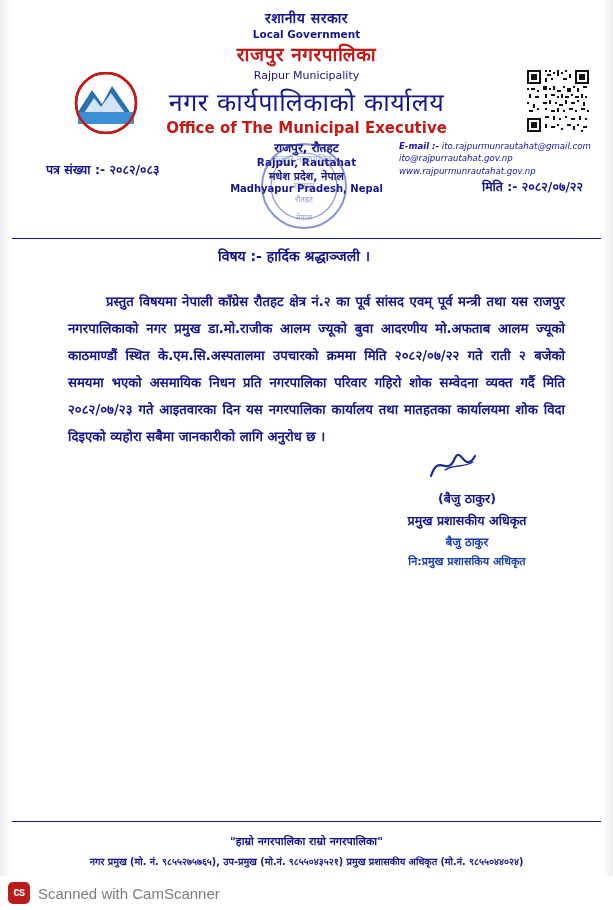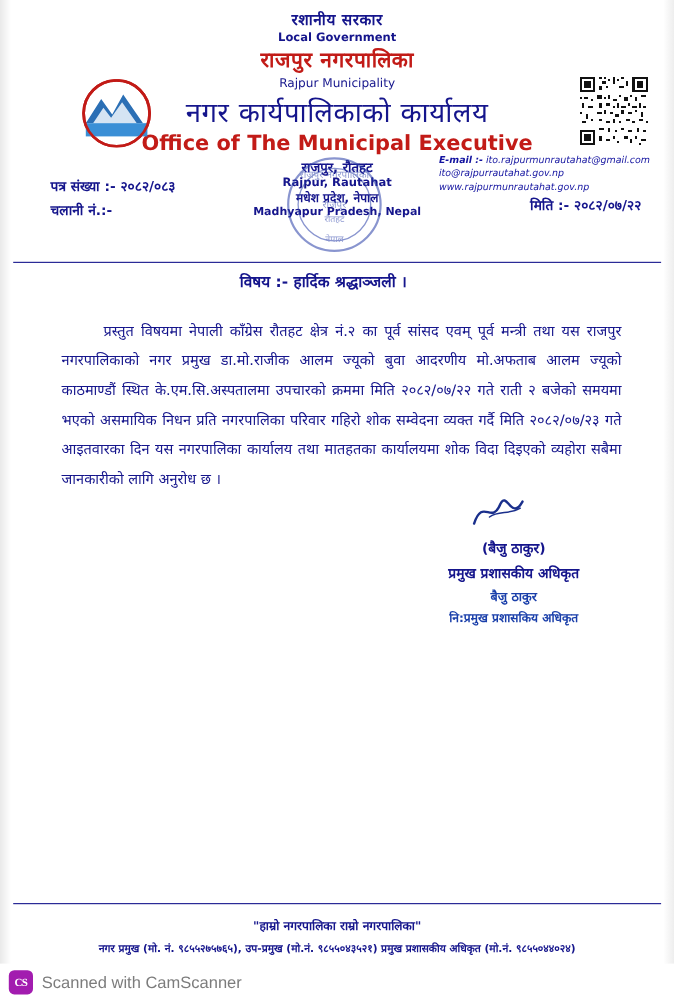--- a/index.html
+++ b/index.html
@@ -35,21 +35,21 @@
   }
   .h-muni-en{
     font-size:11px;font-weight:normal;color:#15158c;
     margin-top:2px;
   }
   .h-office-np{
     font-size:25px;font-weight:normal;color:#15158c;
     margin-top:2px;letter-spacing:.5px;
   }
   .h-office-en{
-    font-size:19px;font-weight:bold;color:#c21b17;
+    font-size:15px;font-weight:bold;color:#c21b17;
     margin-top:1px;
   }
   .h-place-np{
     font-size:12px;font-weight:bold;color:#15158c;margin-top:2px;
   }
   .h-place-en{
     font-size:10.5px;font-weight:bold;color:#15158c;
   }
   .h-place-np2{
     font-size:11px;font-weight:bold;color:#15158c;
@@ -109,22 +109,22 @@
     position:absolute;left:12px;right:12px;top:238px;
     border-top:1.6px solid #15158c;
   }
 
   
   .subject{
     position:absolute;left:218px;top:246px;
     font-size:14px;font-weight:bold;color:#15158c;
   }
   .para{
-    position:absolute;left:56px;right:48px;top:288px;
-    font-size:13.2px;color:#15158c;font-weight:normal;
+    position:absolute;left:68px;right:48px;top:288px;
+    font-size:13.2px;color:#15158c;font-weight:bold;
     line-height:2.05;
     text-align:justify;
   }
   .para .indent{display:inline-block;width:38px;}
 
   
   .sig-scribble{
     position:absolute;right:128px;top:448px;
     width:60px;height:34px;
   }
@@ -161,24 +161,24 @@
   
   .cs-bar{
     position:absolute;left:0;right:0;bottom:0;
     height:34px;
     background:#ffffff;
     display:flex;align-items:center;
     padding-left:8px;
   }
   .cs-logo{
     width:22px;height:22px;border-radius:5px;
-    background:#a21caf;color:#fff;
+    background:#b91c1c;color:#fff;
     font-size:10px;font-weight:bold;
     display:flex;align-items:center;justify-content:center;
-    font-family:Liberation Serif, serif;
+    font-family:Liberation Mono, monospace;
     letter-spacing:-.5px;
   }
   .cs-text{
     margin-left:8px;
     font-size:15px;color:#7c7c7c;
     font-family:"Liberation Sans", sans-serif;
   }
   .edge{
     position:absolute;top:0;bottom:0;width:10px;
     background:linear-gradient(to right,#e9e9e9,#ffffff);
@@ -319,21 +319,20 @@
       <circle cx="46" cy="46" r="33" fill="none" stroke="#2a3fa8" stroke-width="1.2"></circle>
       <text x="46" y="22" font-size="9" fill="#2a3fa8" text-anchor="middle" font-family="DejaVu Sans, sans-serif">राजपुर नगरपालिका</text>
       <text x="46" y="49" font-size="9" fill="#2a3fa8" text-anchor="middle" font-family="DejaVu Sans, sans-serif">राजपुर</text>
       <text x="46" y="62" font-size="8" fill="#2a3fa8" text-anchor="middle" font-family="DejaVu Sans, sans-serif">रौतहट</text>
       <text x="46" y="80" font-size="8" fill="#2a3fa8" text-anchor="middle" font-family="DejaVu Sans, sans-serif">नेपाल</text>
     </svg>
   </div>
 
   <div class="ref">
     <div>पत्र संख्या :- २०८२/०८३</div>
-    <div>चलानी नं.:-</div>
   </div>
   <div class="date-right">मिति :- २०८२/०७/२२</div>
 
   <div class="hrule"></div>
 
   <div class="subject">विषय :- हार्दिक श्रद्धाञ्जली ।</div>
 
   <div class="para">
     <span class="indent"></span><span>प्रस्तुत विषयमा नेपाली काँग्रेस रौतहट क्षेत्र नं.२ का पूर्व सांसद एवम् पूर्व मन्त्री तथा यस राजपुर नगरपालिकाको नगर प्रमुख डा.मो.राजीक आलम ज्यूको बुवा आदरणीय मो.अफताब आलम ज्यूको काठमाण्डौं स्थित के.एम.सि.अस्पतालमा उपचारको क्रममा मिति २०८२/०७/२२ गते राती २ बजेको समयमा भएको असमायिक निधन प्रति नगरपालिका परिवार गहिरो शोक सम्वेदना व्यक्त गर्दै मिति २०८२/०७/२३ गते आइतवारका दिन यस नगरपालिका कार्यालय तथा मातहतका कार्यालयमा शोक विदा दिइएको व्यहोरा सबैमा जानकारीको लागि अनुरोध छ ।</span>
   </div>

